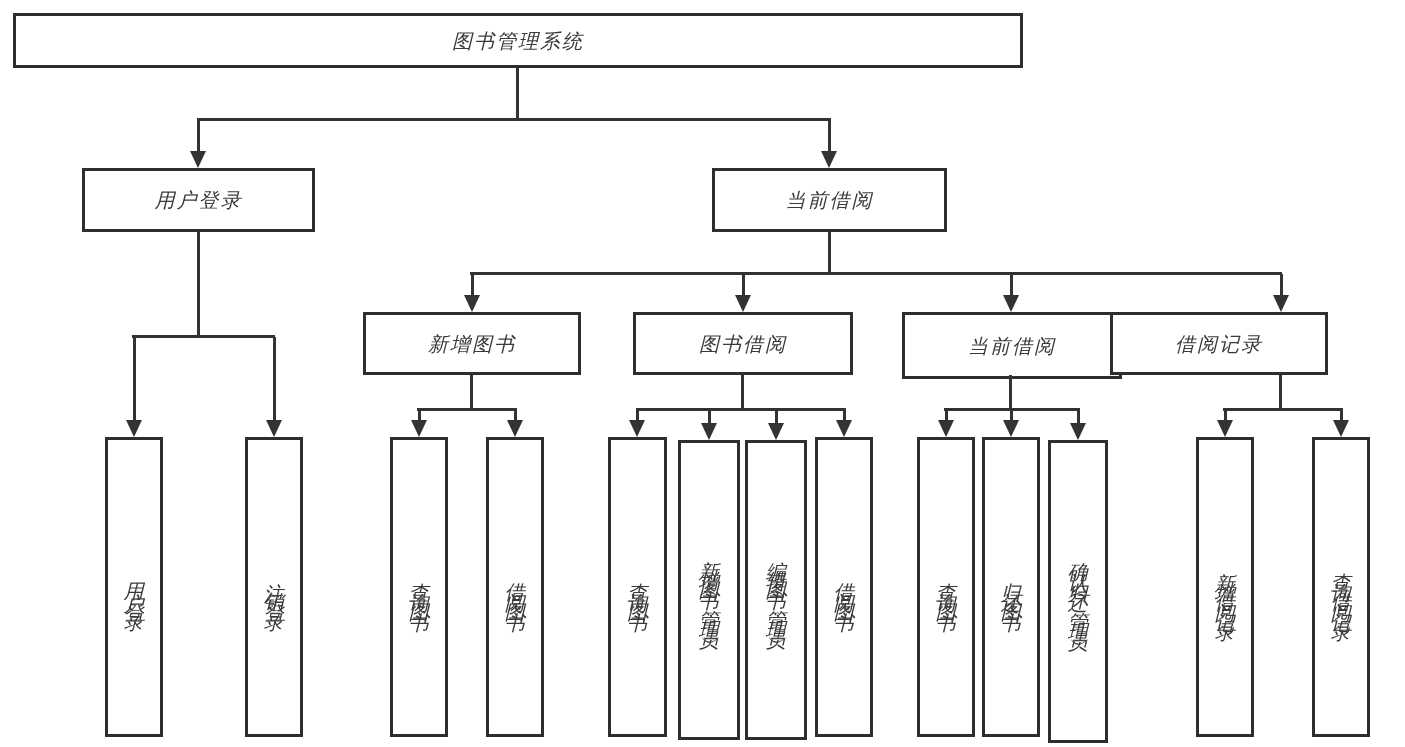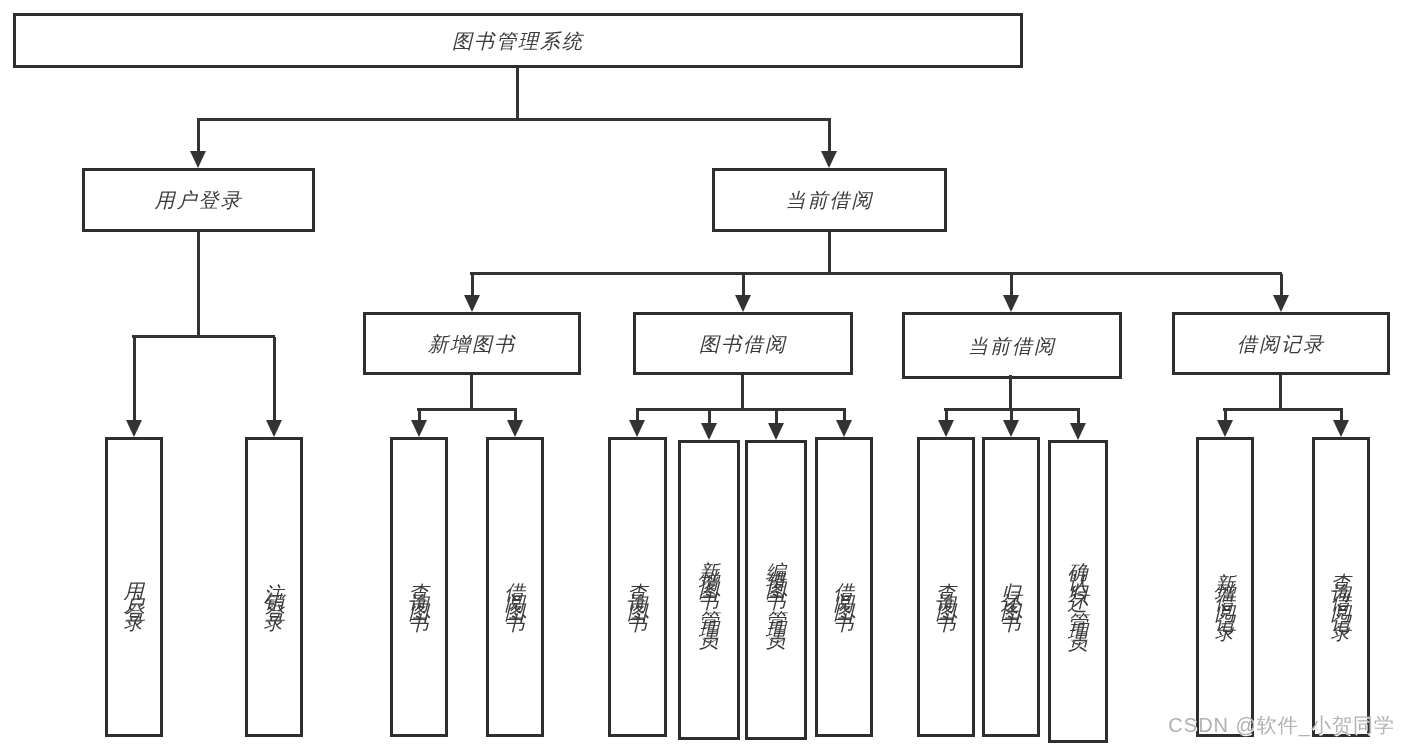--- a/index.html
+++ b/index.html
@@ -55,21 +55,21 @@
   <div class="vline" style="left:828px;top:232px;height:40px"></div>
   <div class="hline" style="left:470px;top:272px;width:812px"></div>
   <div class="drop" style="left:464px;top:274px;height:38px"></div>
   <div class="drop" style="left:735px;top:274px;height:38px"></div>
   <div class="drop" style="left:1003px;top:274px;height:38px"></div>
   <div class="drop" style="left:1273px;top:274px;height:38px"></div>
 
   <div class="box box-h" style="left:363px;top:312px;width:218px;height:63px">新增图书</div>
   <div class="box box-h" style="left:633px;top:312px;width:220px;height:63px">图书借阅</div>
   <div class="box box-h" style="left:902px;top:312px;width:220px;height:67px">当前借阅</div>
-  <div class="box box-h" style="left:1172px;top:312px;width:218px;height:63px">借阅记录</div>
+  <div class="box box-h" style="left:1110px;top:312px;width:218px;height:63px">借阅记录</div>
 
   <div class="vline" style="left:470px;top:375px;height:33px"></div>
   <div class="hline" style="left:417px;top:408px;width:100px"></div>
   <div class="drop" style="left:411px;top:410px;height:27px"></div>
   <div class="drop" style="left:507px;top:410px;height:27px"></div>
 
   <div class="vline" style="left:741px;top:375px;height:33px"></div>
   <div class="hline" style="left:636px;top:408px;width:210px"></div>
   <div class="drop" style="left:629px;top:410px;height:27px"></div>
   <div class="drop" style="left:701px;top:410px;height:30px"></div>
@@ -98,15 +98,14 @@
   <div class="box box-v" style="left:745px;top:440px;width:62px;height:300px">编辑图书（管理员）</div>
   <div class="box box-v" style="left:815px;top:437px;width:58px;height:300px">借阅图书</div>
 
   <div class="box box-v" style="left:917px;top:437px;width:58px;height:300px">查询图书</div>
   <div class="box box-v" style="left:982px;top:437px;width:58px;height:300px">归还图书</div>
   <div class="box box-v" style="left:1048px;top:440px;width:60px;height:303px">确认归还（管理员）</div>
 
   <div class="box box-v" style="left:1196px;top:437px;width:58px;height:300px">新增借阅记录</div>
   <div class="box box-v" style="left:1312px;top:437px;width:58px;height:300px">查询借阅记录</div>
 
-  <div class="watermark">CSDN @软件_小贺同学</div>
 
 </div>
 
 </body></html>

